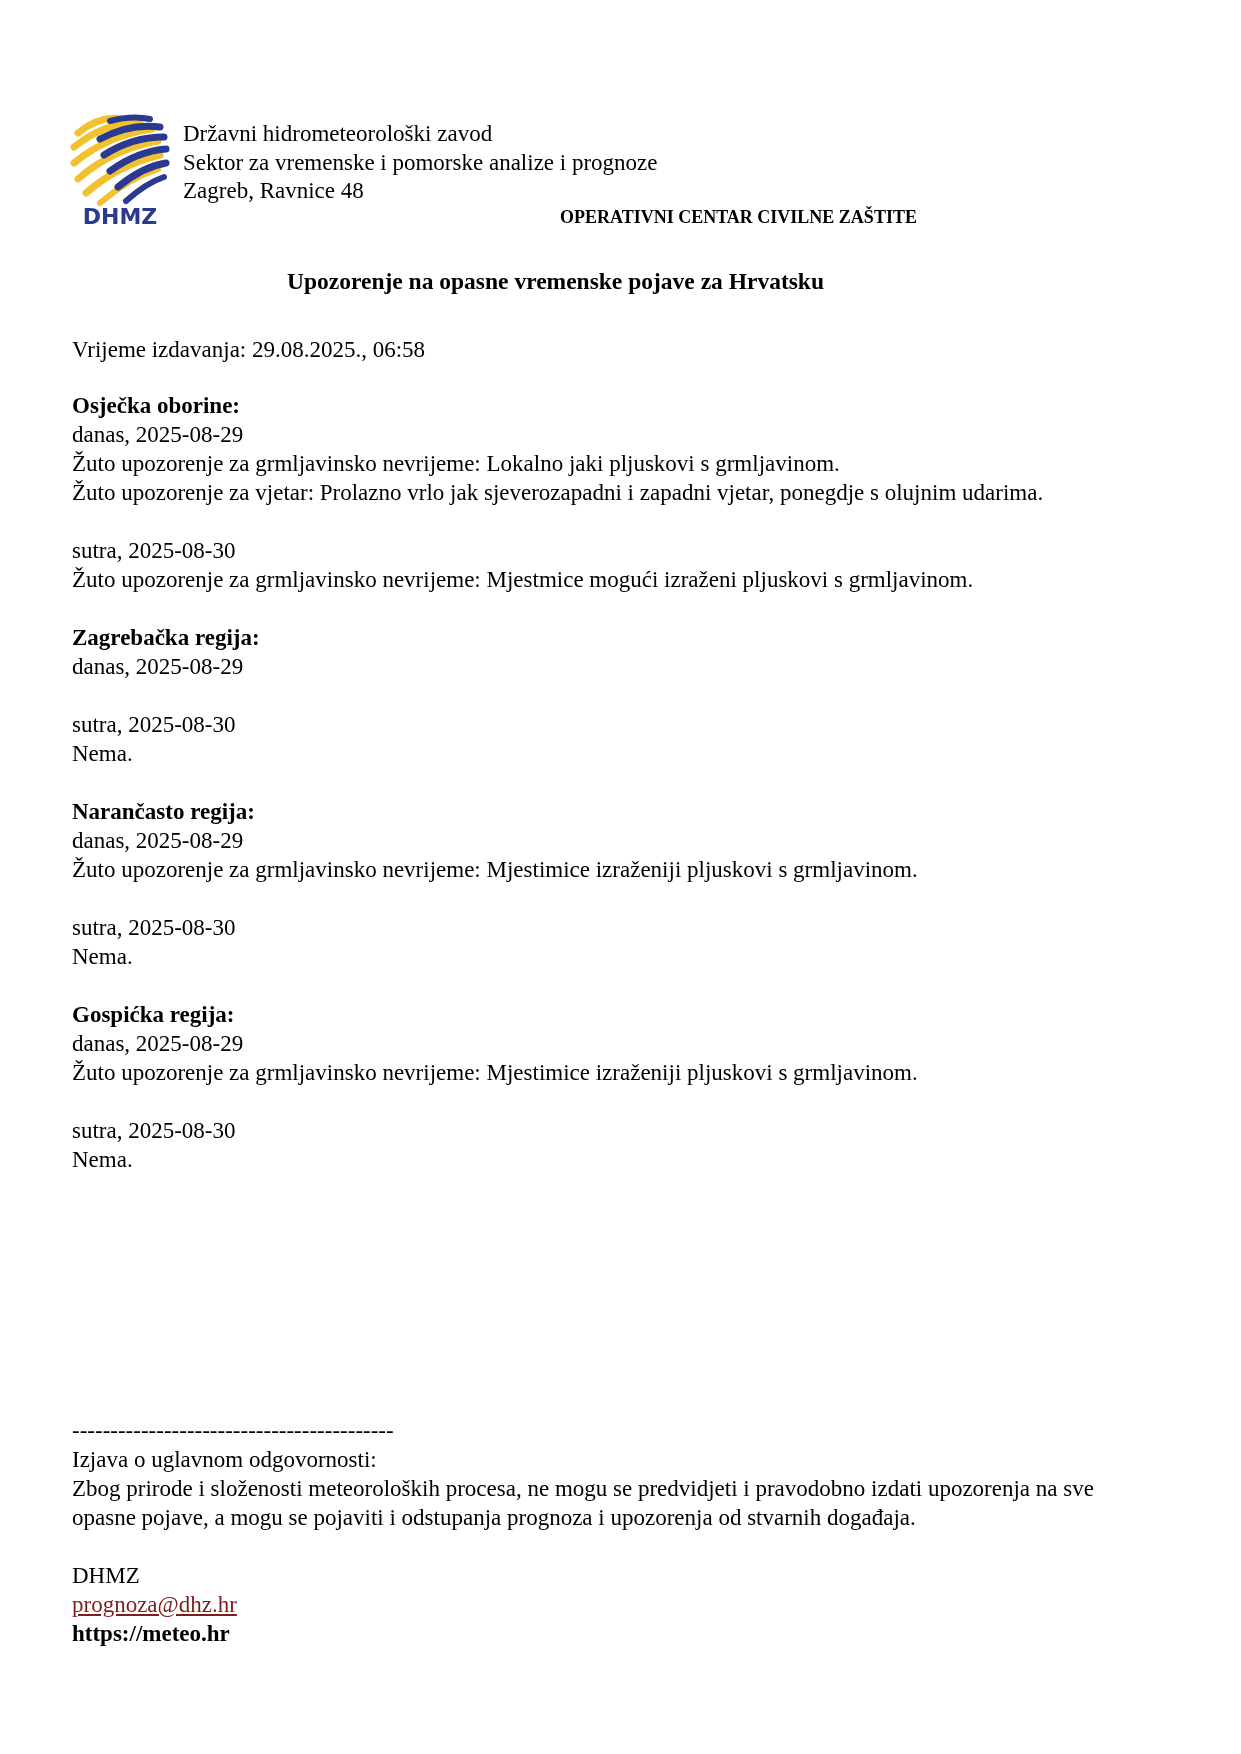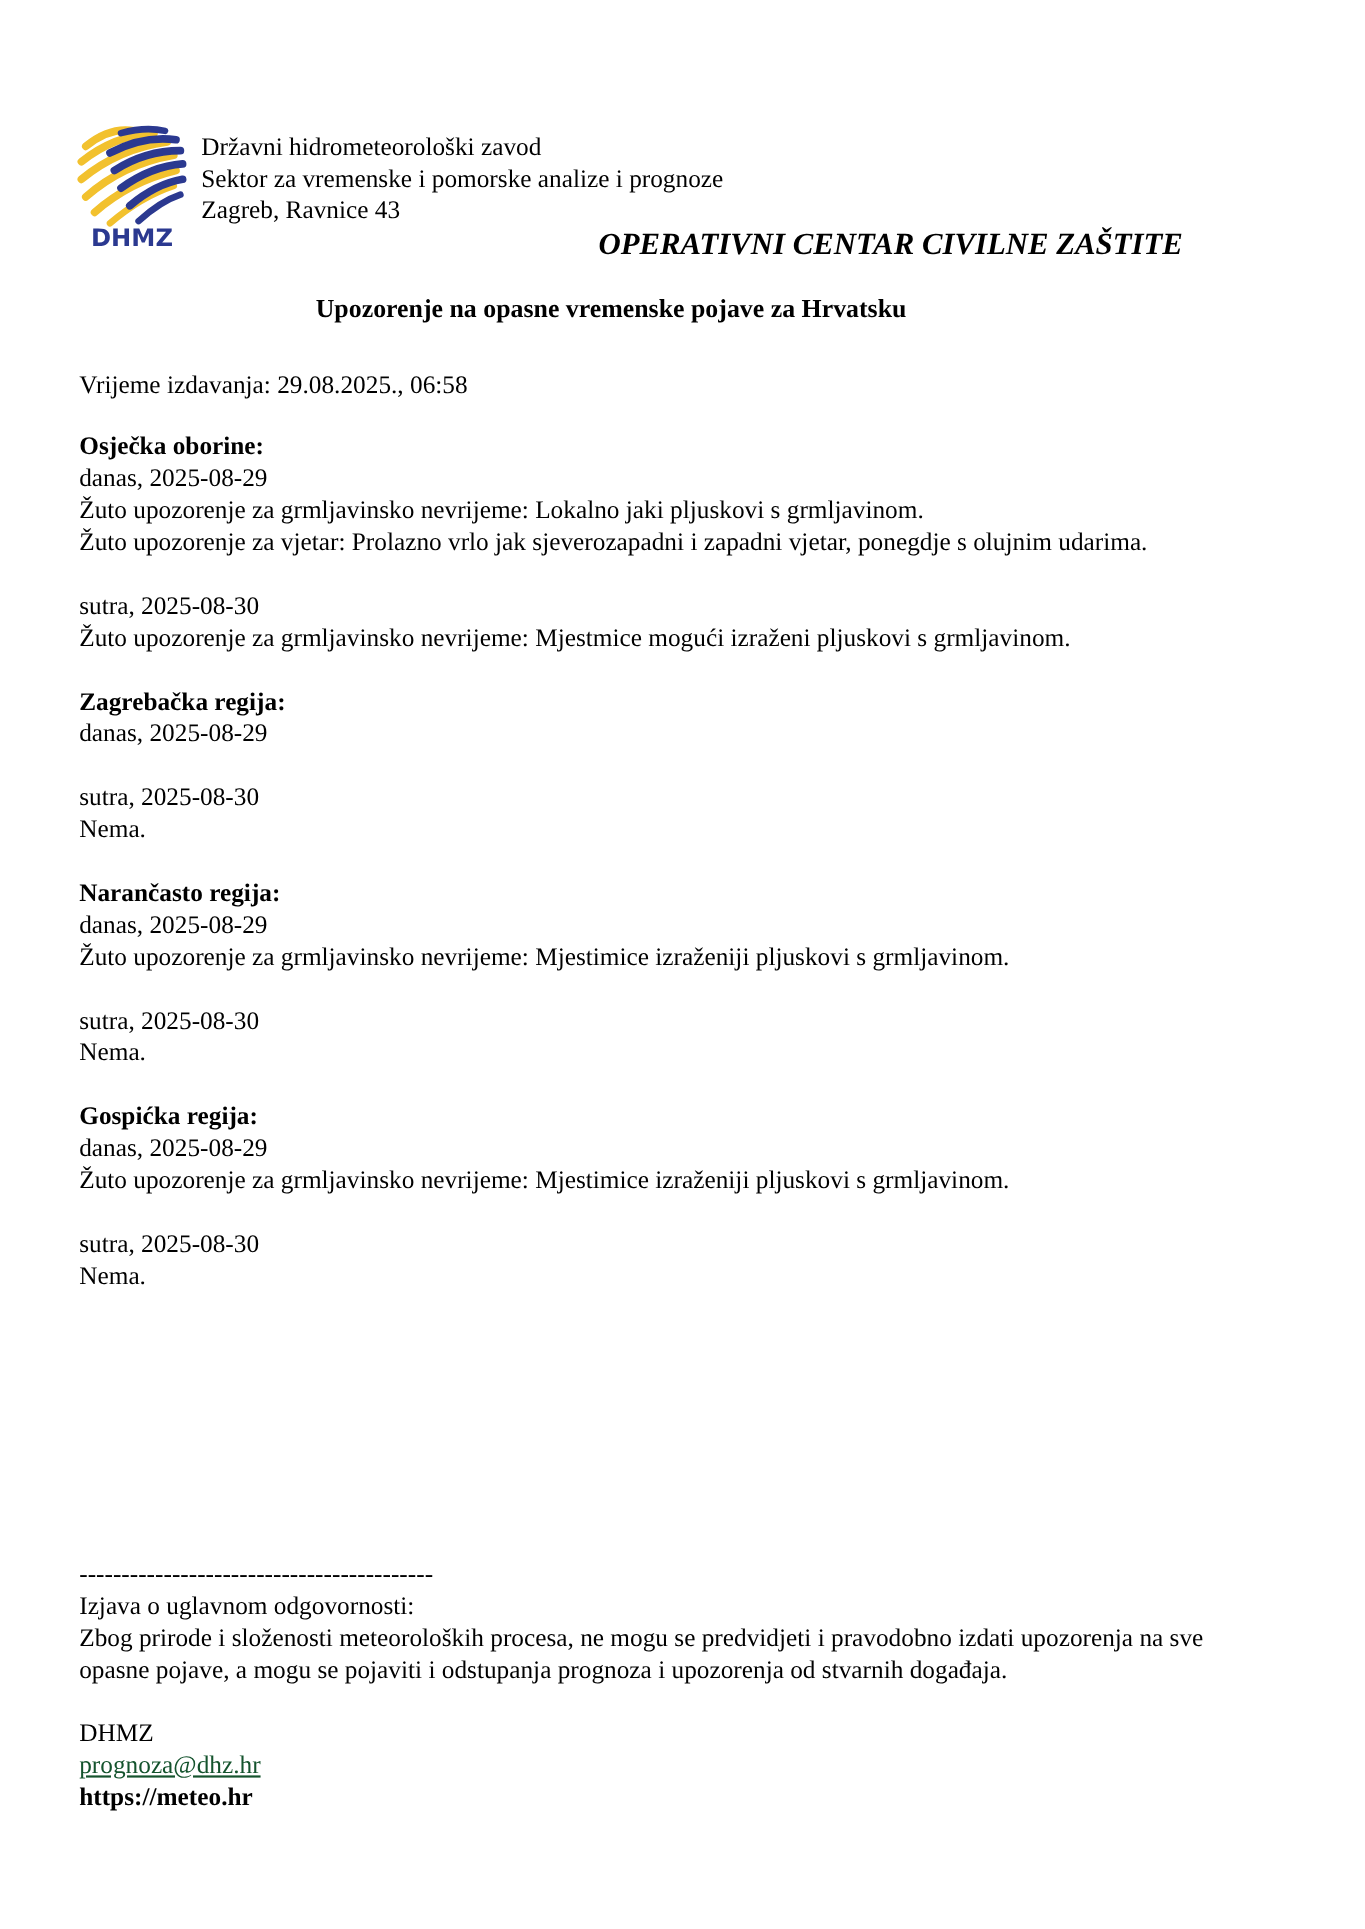--- a/index.html
+++ b/index.html
@@ -1,32 +1,32 @@
 <!DOCTYPE html>
 <html><head>
 <meta charset="utf-8">
 <style>
   html, body { margin: 0; padding: 0; background: #ffffff; }
   body { width: 1241px; height: 1754px; position: relative; overflow: hidden;
          font-family: "Liberation Serif", serif; color: #000; }
   .logo { position: absolute; left: 70px; top: 113px; width: 100px; height: 115px; }
   .hdr-lines { position: absolute; left: 183px; top: 120px; font-size: 23px; line-height: 28.6px; }
   .hdr-lines div { white-space: nowrap; }
-  .center-title { position: absolute; left: 544px; top: 207px; font-size: 28px; font-weight: bold; white-space: nowrap; font-style: italic; }
+  .center-title { position: absolute; left: 560px; top: 207px; font-size: 18px; font-weight: bold; white-space: nowrap; }
   .doc-title { position: absolute; left: 287px; top: 268px; font-size: 23.5px; font-weight: bold; white-space: nowrap; }
   .issue { position: absolute; left: 72px; top: 335px; font-size: 23px; line-height: 29px; white-space: nowrap; }
   .body-flow { position: absolute; left: 72px; top: 391px; width: 1010px; font-size: 23px; line-height: 29px; }
   .region-name { font-weight: bold; }
   .region { margin-bottom: 29px; }
   .day { margin-bottom: 29px; }
   .region .day:last-child { margin-bottom: 0; }
   .footer { position: absolute; left: 72px; top: 1416px; width: 1080px; font-size: 23px; line-height: 29px; }
   .divider { white-space: nowrap; letter-spacing: 0px; }
   .gap { height: 29px; }
-  .email { color: #14532d; text-decoration: underline; cursor: pointer; }
+  .email { color: #7f1d1d; text-decoration: underline; cursor: pointer; }
   .site { font-weight: bold; cursor: pointer; }
 </style>
 </head>
 <body>
 
 <div class="logo">
   <svg width="100" height="115" viewBox="0 0 100 115">
     <g stroke-linecap="round" fill="none">
       <path d="M8 20 Q30 2 52 6" stroke="#f2c12e" stroke-width="7"></path>
       <path d="M4 34 Q34 10 70 8" stroke="#f2c12e" stroke-width="7"></path>
@@ -41,21 +41,21 @@
       <path d="M48 74 Q72 54 96 50" stroke="#2b3990" stroke-width="7"></path>
       <path d="M56 88 Q76 70 94 64" stroke="#2b3990" stroke-width="6"></path>
     </g>
     <text x="50" y="111" text-anchor="middle" font-family="DejaVu Sans, sans-serif" font-weight="bold" font-size="22" fill="#2b3990">DHMZ</text>
   </svg>
 </div>
 
 <div class="hdr-lines">
   <div>Državni hidrometeorološki zavod</div>
   <div>Sektor za vremenske i pomorske analize i prognoze</div>
-  <div>Zagreb, Ravnice 43</div>
+  <div>Zagreb, Ravnice 48</div>
 </div>
 
 <div class="center-title">OPERATIVNI CENTAR CIVILNE ZAŠTITE</div>
 
 <div class="doc-title">Upozorenje na opasne vremenske pojave za Hrvatsku</div>
 
 <div class="issue">Vrijeme izdavanja: 29.08.2025., 06:58</div>
 
 <div class="body-flow" id="regions">
     <div class="region">

